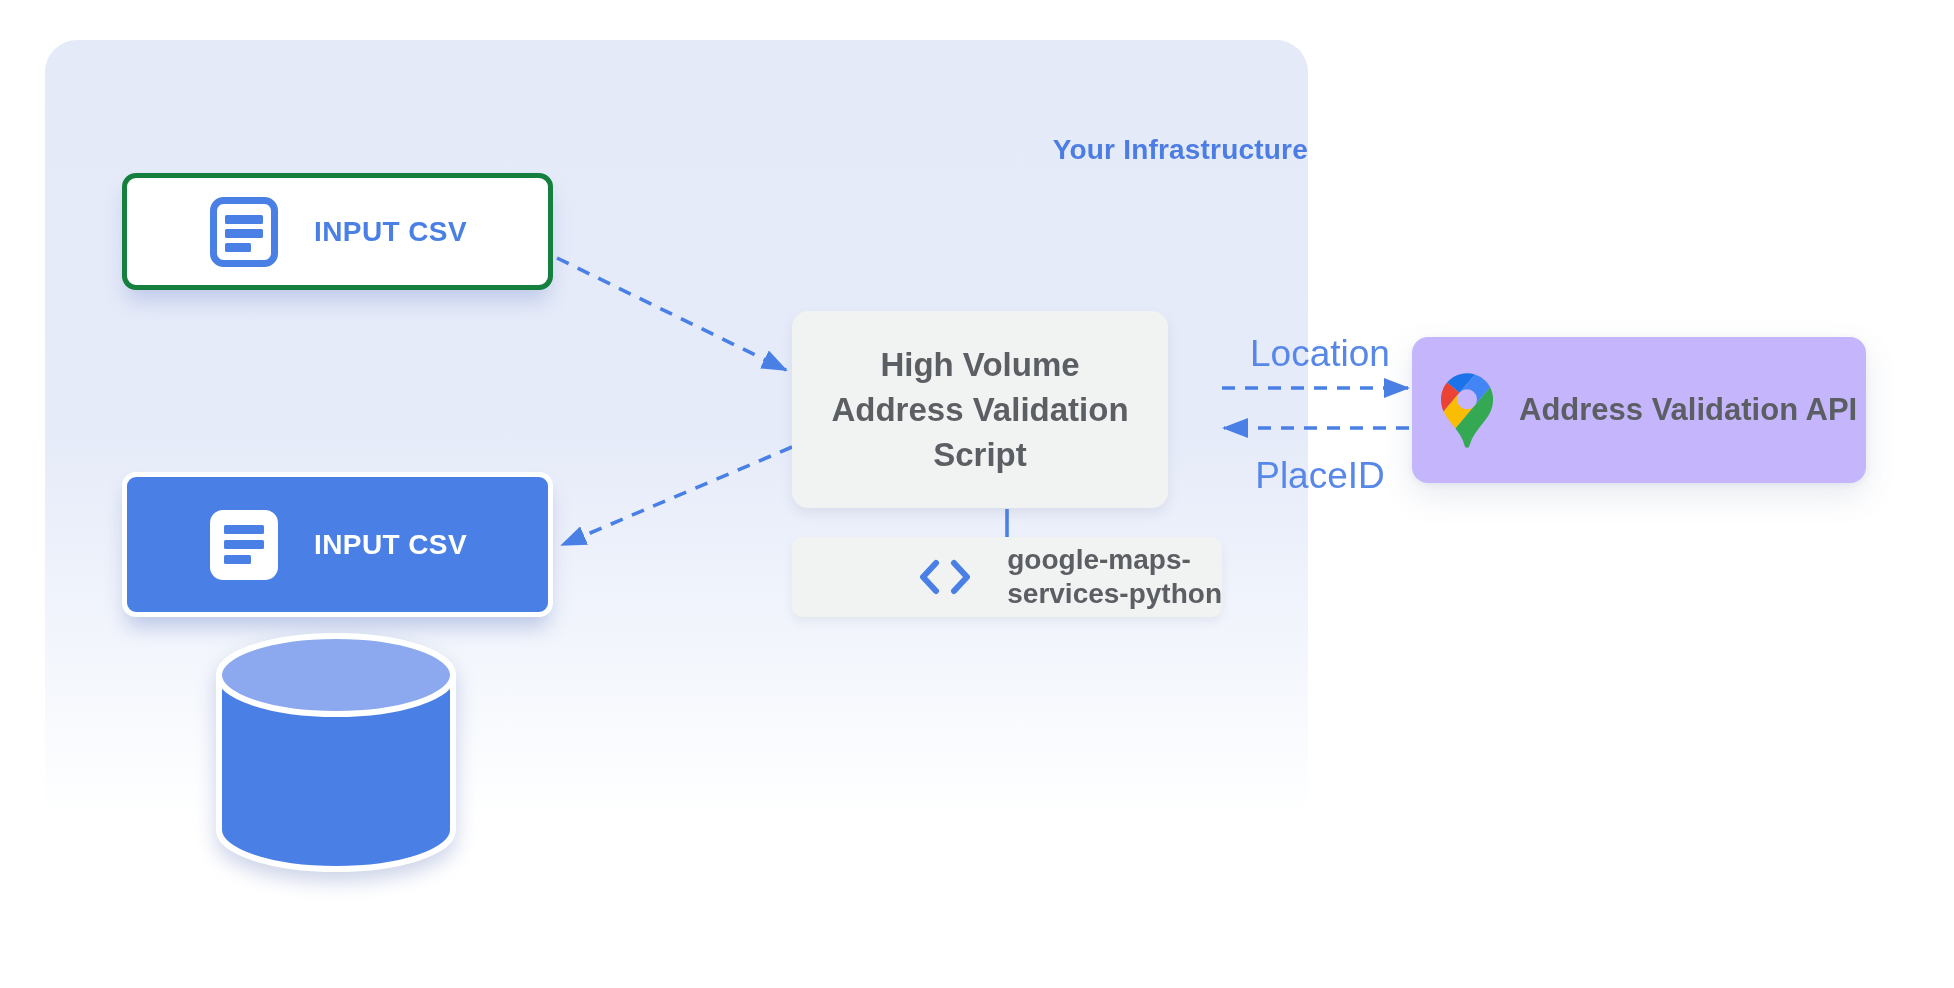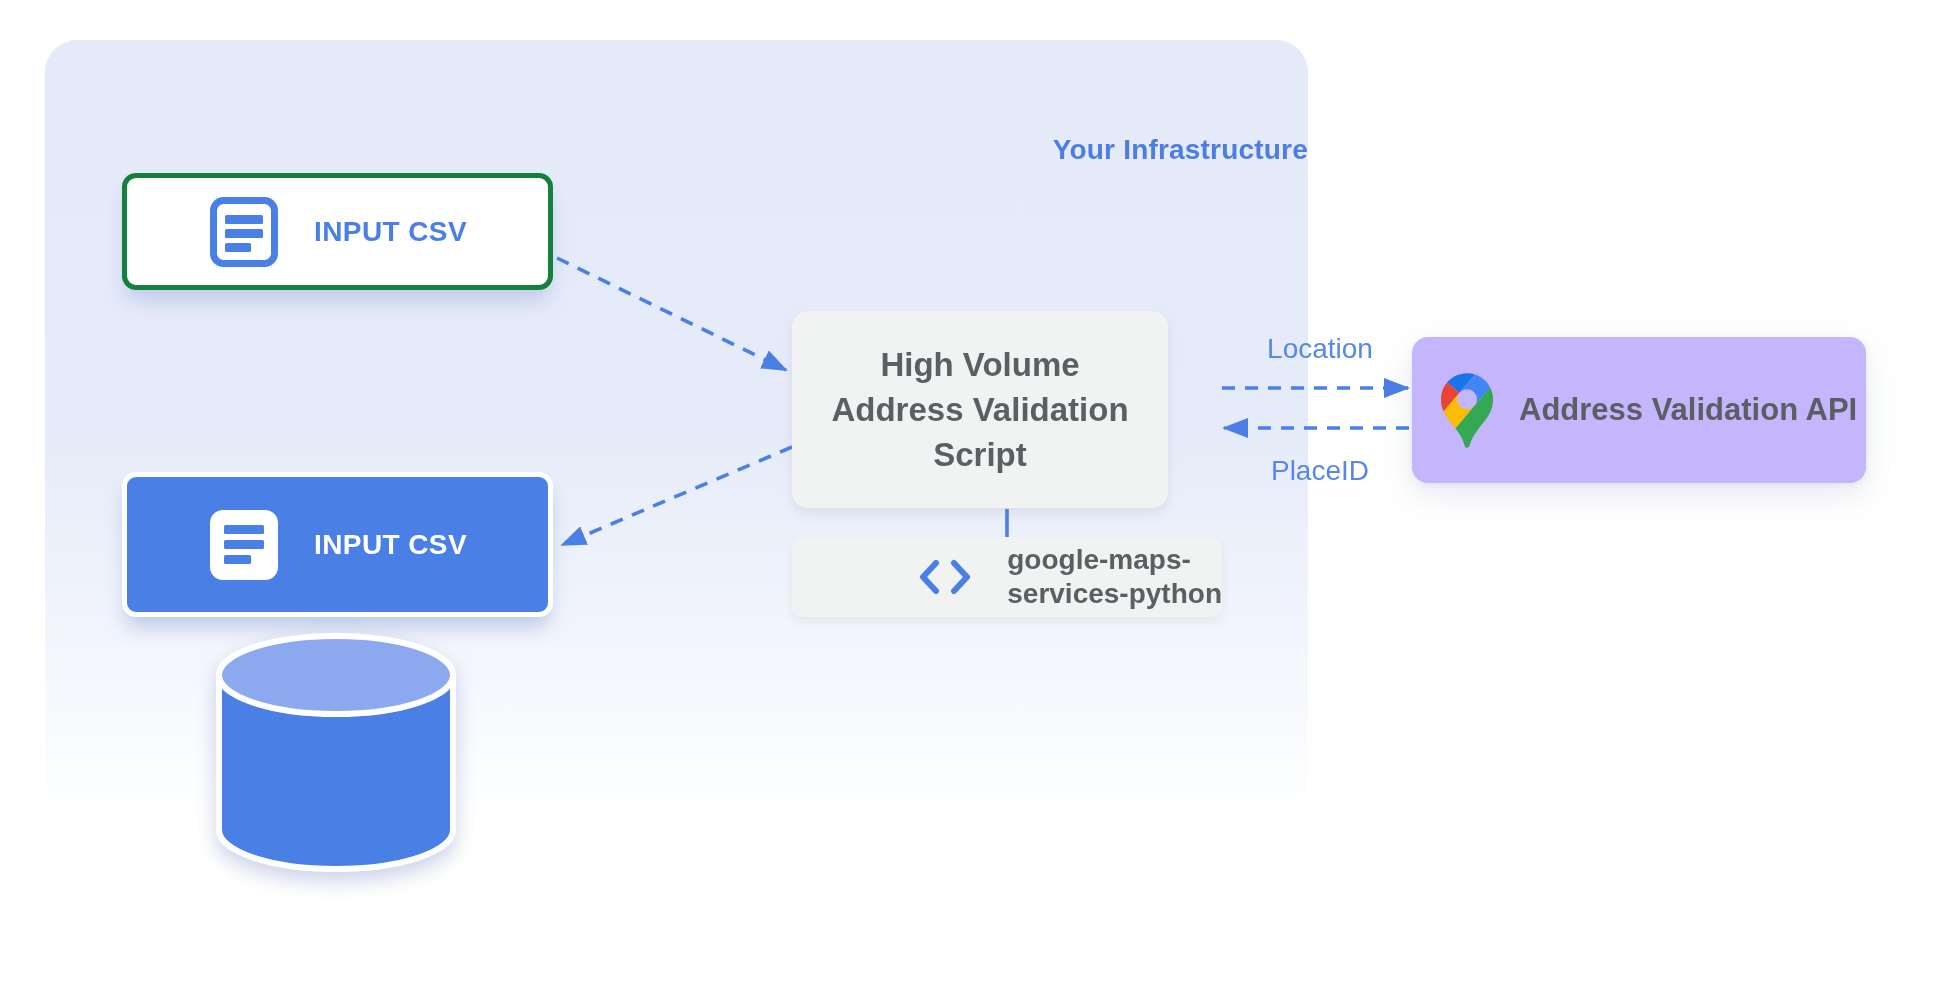--- a/index.html
+++ b/index.html
@@ -48,21 +48,21 @@
            box-shadow:0 5px 10px rgba(120,130,160,.12);}
   .gms-text{font-size:28px;font-weight:700;color:#5B5E63;line-height:34px;text-align:left;}
 
   
   .api-box{left:1412px;top:337px;width:454px;height:146px;background:#c4b5fd;
            border-radius:16px;justify-content:flex-start;padding-left:29px;gap:26px;
            box-shadow:0 12px 32px rgba(70,90,140,.13),0 2px 6px rgba(70,90,140,.08);}
   .api-label{font-size:31px;font-weight:700;color:#5B5E63;}
 
   
-  .edge-label{position:absolute;width:196px;text-align:center;font-size:28px;
+  .edge-label{position:absolute;width:196px;text-align:center;font-size:37px;
               font-weight:400;color:#5787E9;}
   .edge-label.loc{left:1222px;top:333px;}
   .edge-label.pid{left:1222px;top:455px;}
 </style>
 </head>
 <body>
 
 <div class="canvas">
 
   <div class="infra">

